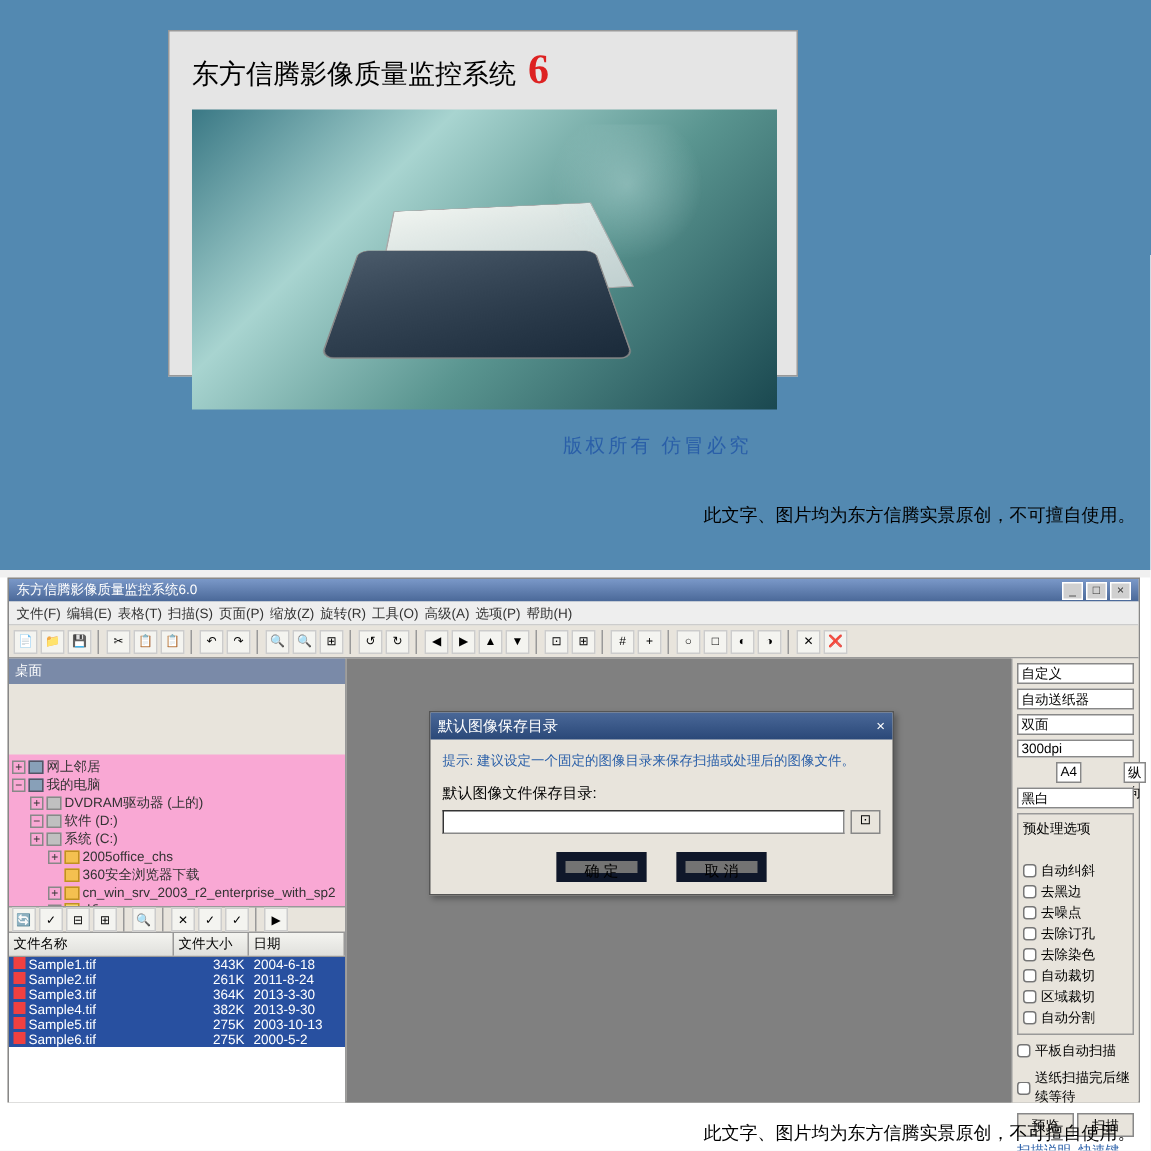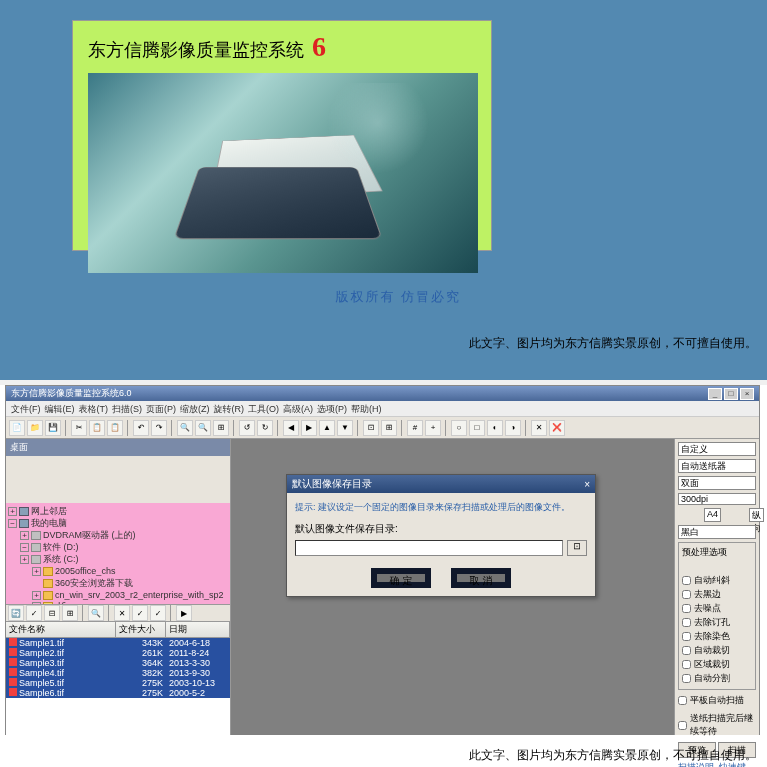--- a/index.html
+++ b/index.html
@@ -1,20 +1,20 @@
 <!DOCTYPE html>
 <html><head>
 <meta charset="utf-8">
 <style>
 * { margin: 0; padding: 0; box-sizing: border-box; }
 body { width: 767px; height: 767px; background: #f0f0f0; font-family: "SimSun", sans-serif; font-size: 10px; }
 
 
 .splash-panel { width: 767px; height: 380px; background: #5389b1; padding: 20px 0 0 0; position: relative; }
-.splash-card { width: 420px; height: 231px; background: #bef264; margin-left: 72px; border: 1px solid #999; position: relative; }
+.splash-card { width: 420px; height: 231px; background: #e5e5e5; margin-left: 112px; border: 1px solid #999; position: relative; }
 .splash-title { font-size: 18px; padding: 10px 15px; display: flex; align-items: baseline; }
 .splash-six { color: #d22; font-size: 28px; font-weight: bold; margin-left: 8px; font-family: serif; }
 .splash-image { width: 390px; height: 200px; margin: 0 15px; background: linear-gradient(135deg, #3a7885 0%, #a8d4d0 30%, #5a9590 60%, #1a4850 100%); position: relative; overflow: hidden; }
 .scanner-body { position: absolute; width: 180px; height: 110px; background: linear-gradient(160deg, #4a5a6a, #1a2a3a); bottom: 20px; left: 100px; transform: perspective(300px) rotateX(50deg); border-radius: 8px; border: 1px solid #888; }
 .scanner-lid { position: absolute; width: 150px; height: 100px; background: linear-gradient(160deg, #f0f4f0, #c0d0d0); bottom: 60px; left: 130px; transform: perspective(300px) rotateX(55deg) rotateZ(-5deg); border: 1px solid #aaa; }
 .wire-hand { position: absolute; right: 40px; top: 10px; width: 120px; height: 100px; background: radial-gradient(ellipse at 50% 40%, rgba(200,230,230,0.4) 0%, transparent 60%); }
 .splash-copyright { text-align: right; padding: 15px 30px; color: #2a5fa8; font-size: 13px; letter-spacing: 2px; }
 .splash-watermark { position: absolute; bottom: 28px; right: 10px; font-size: 12px; color: #000; }
 
 

